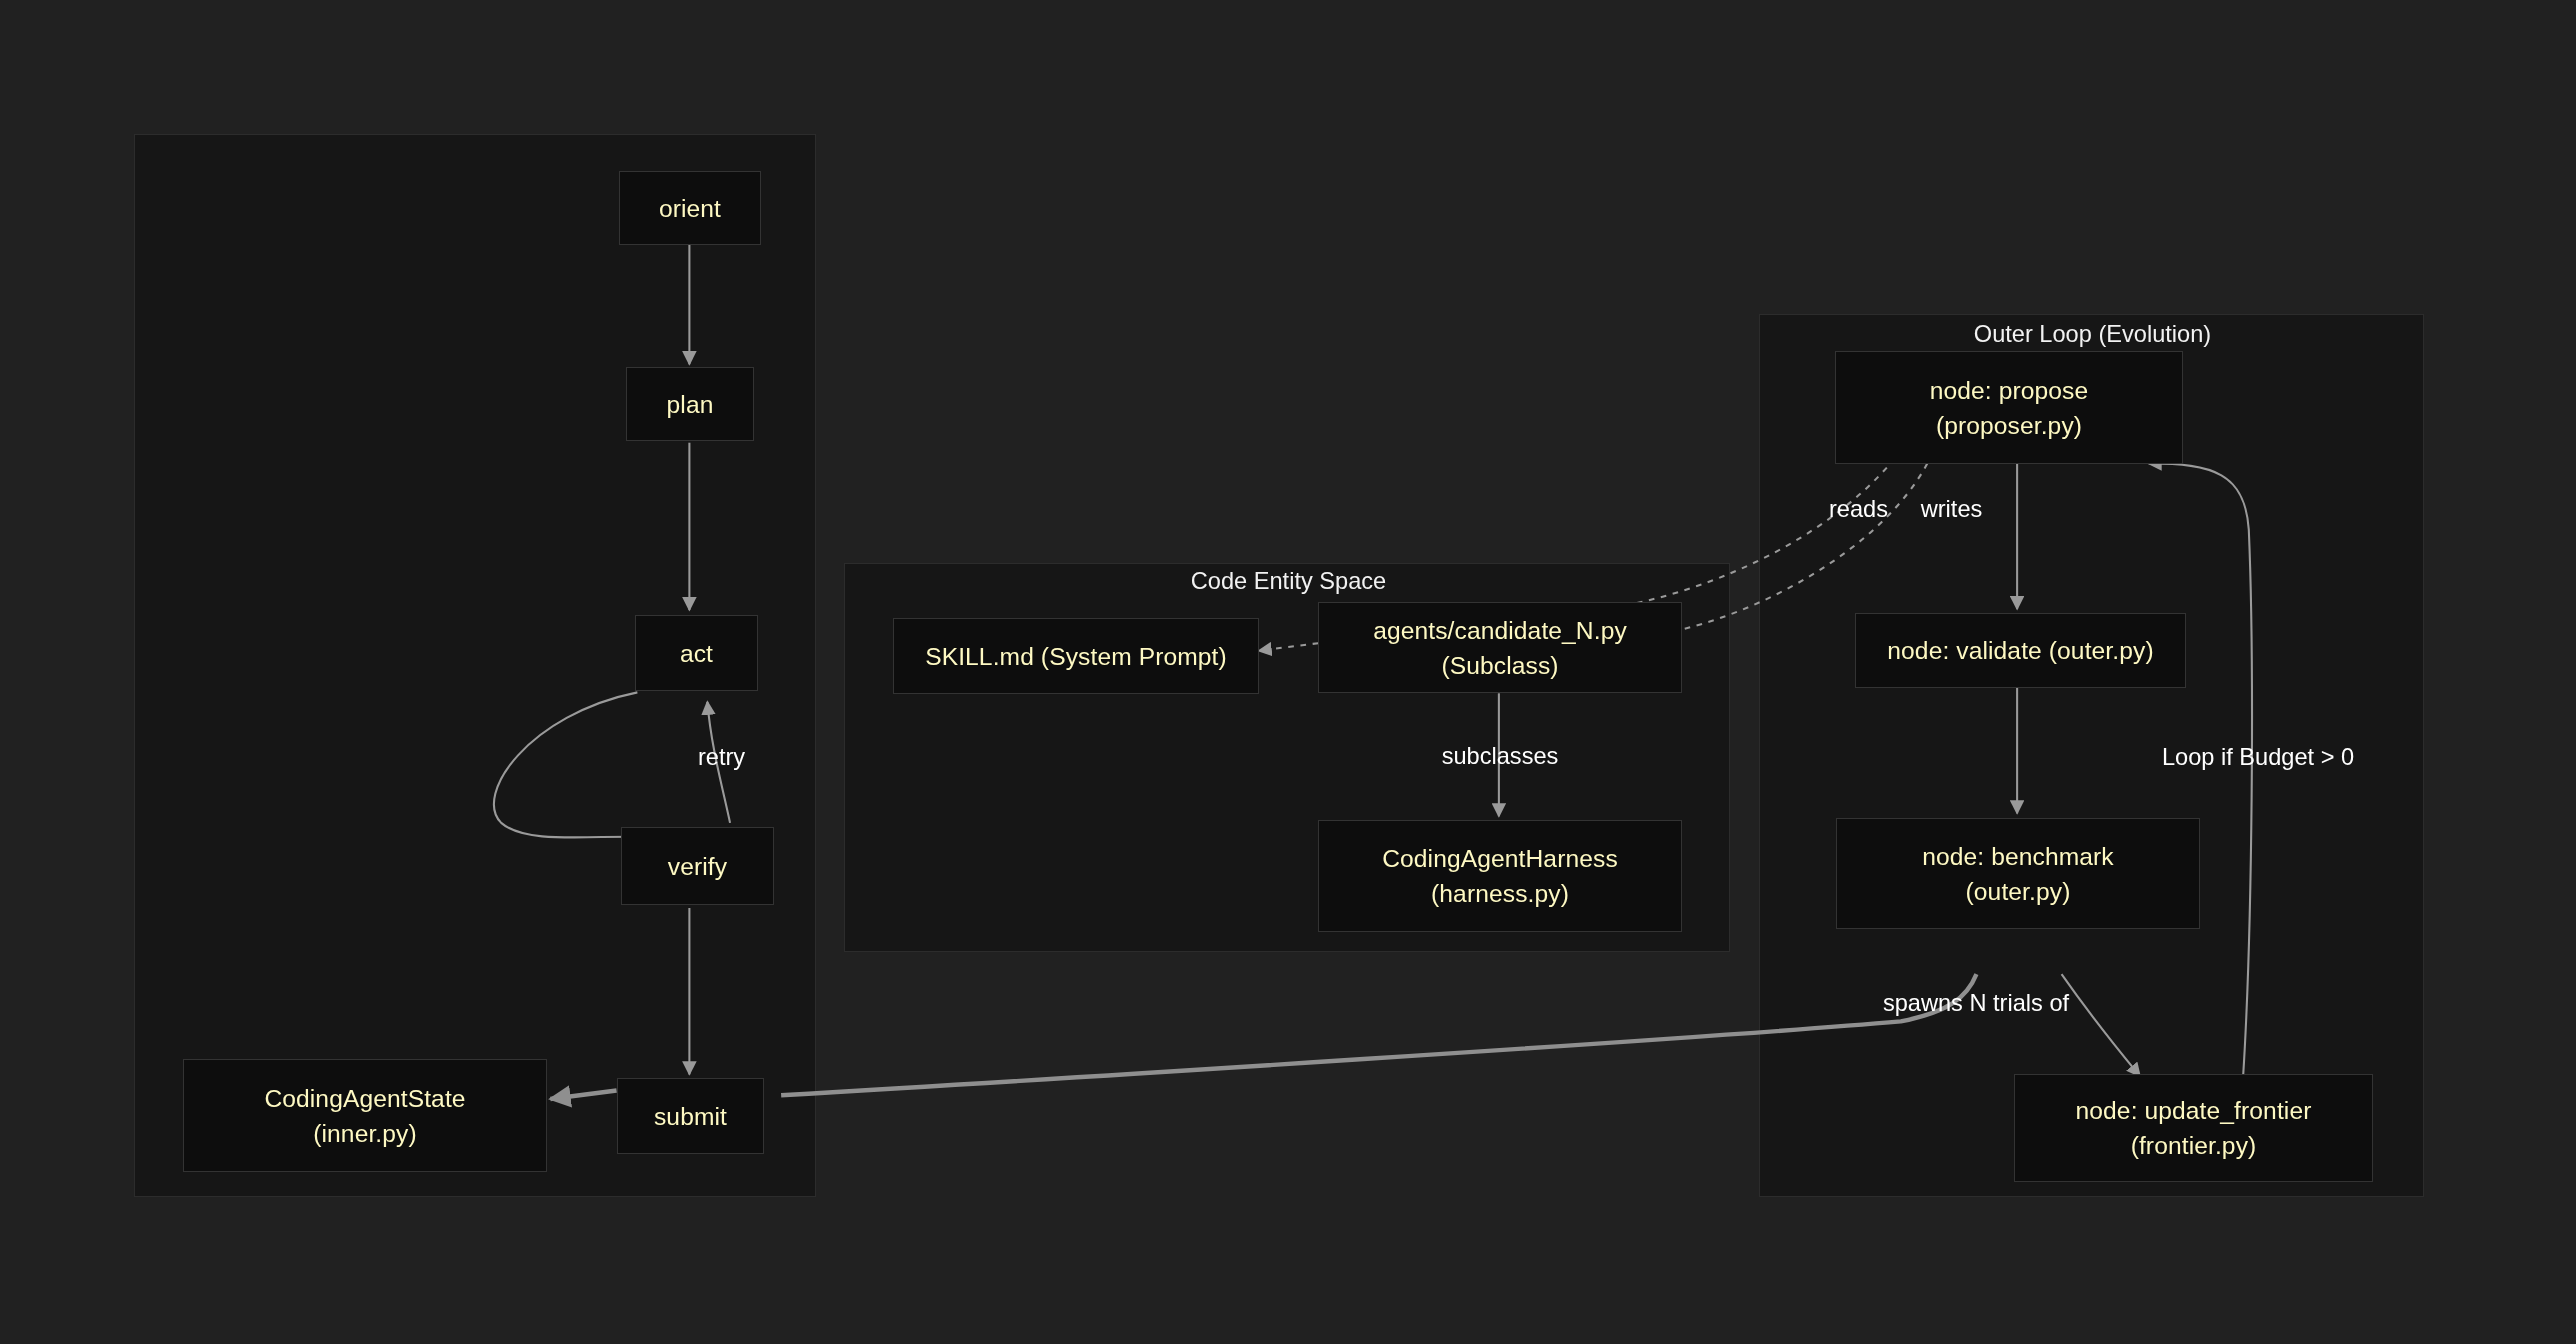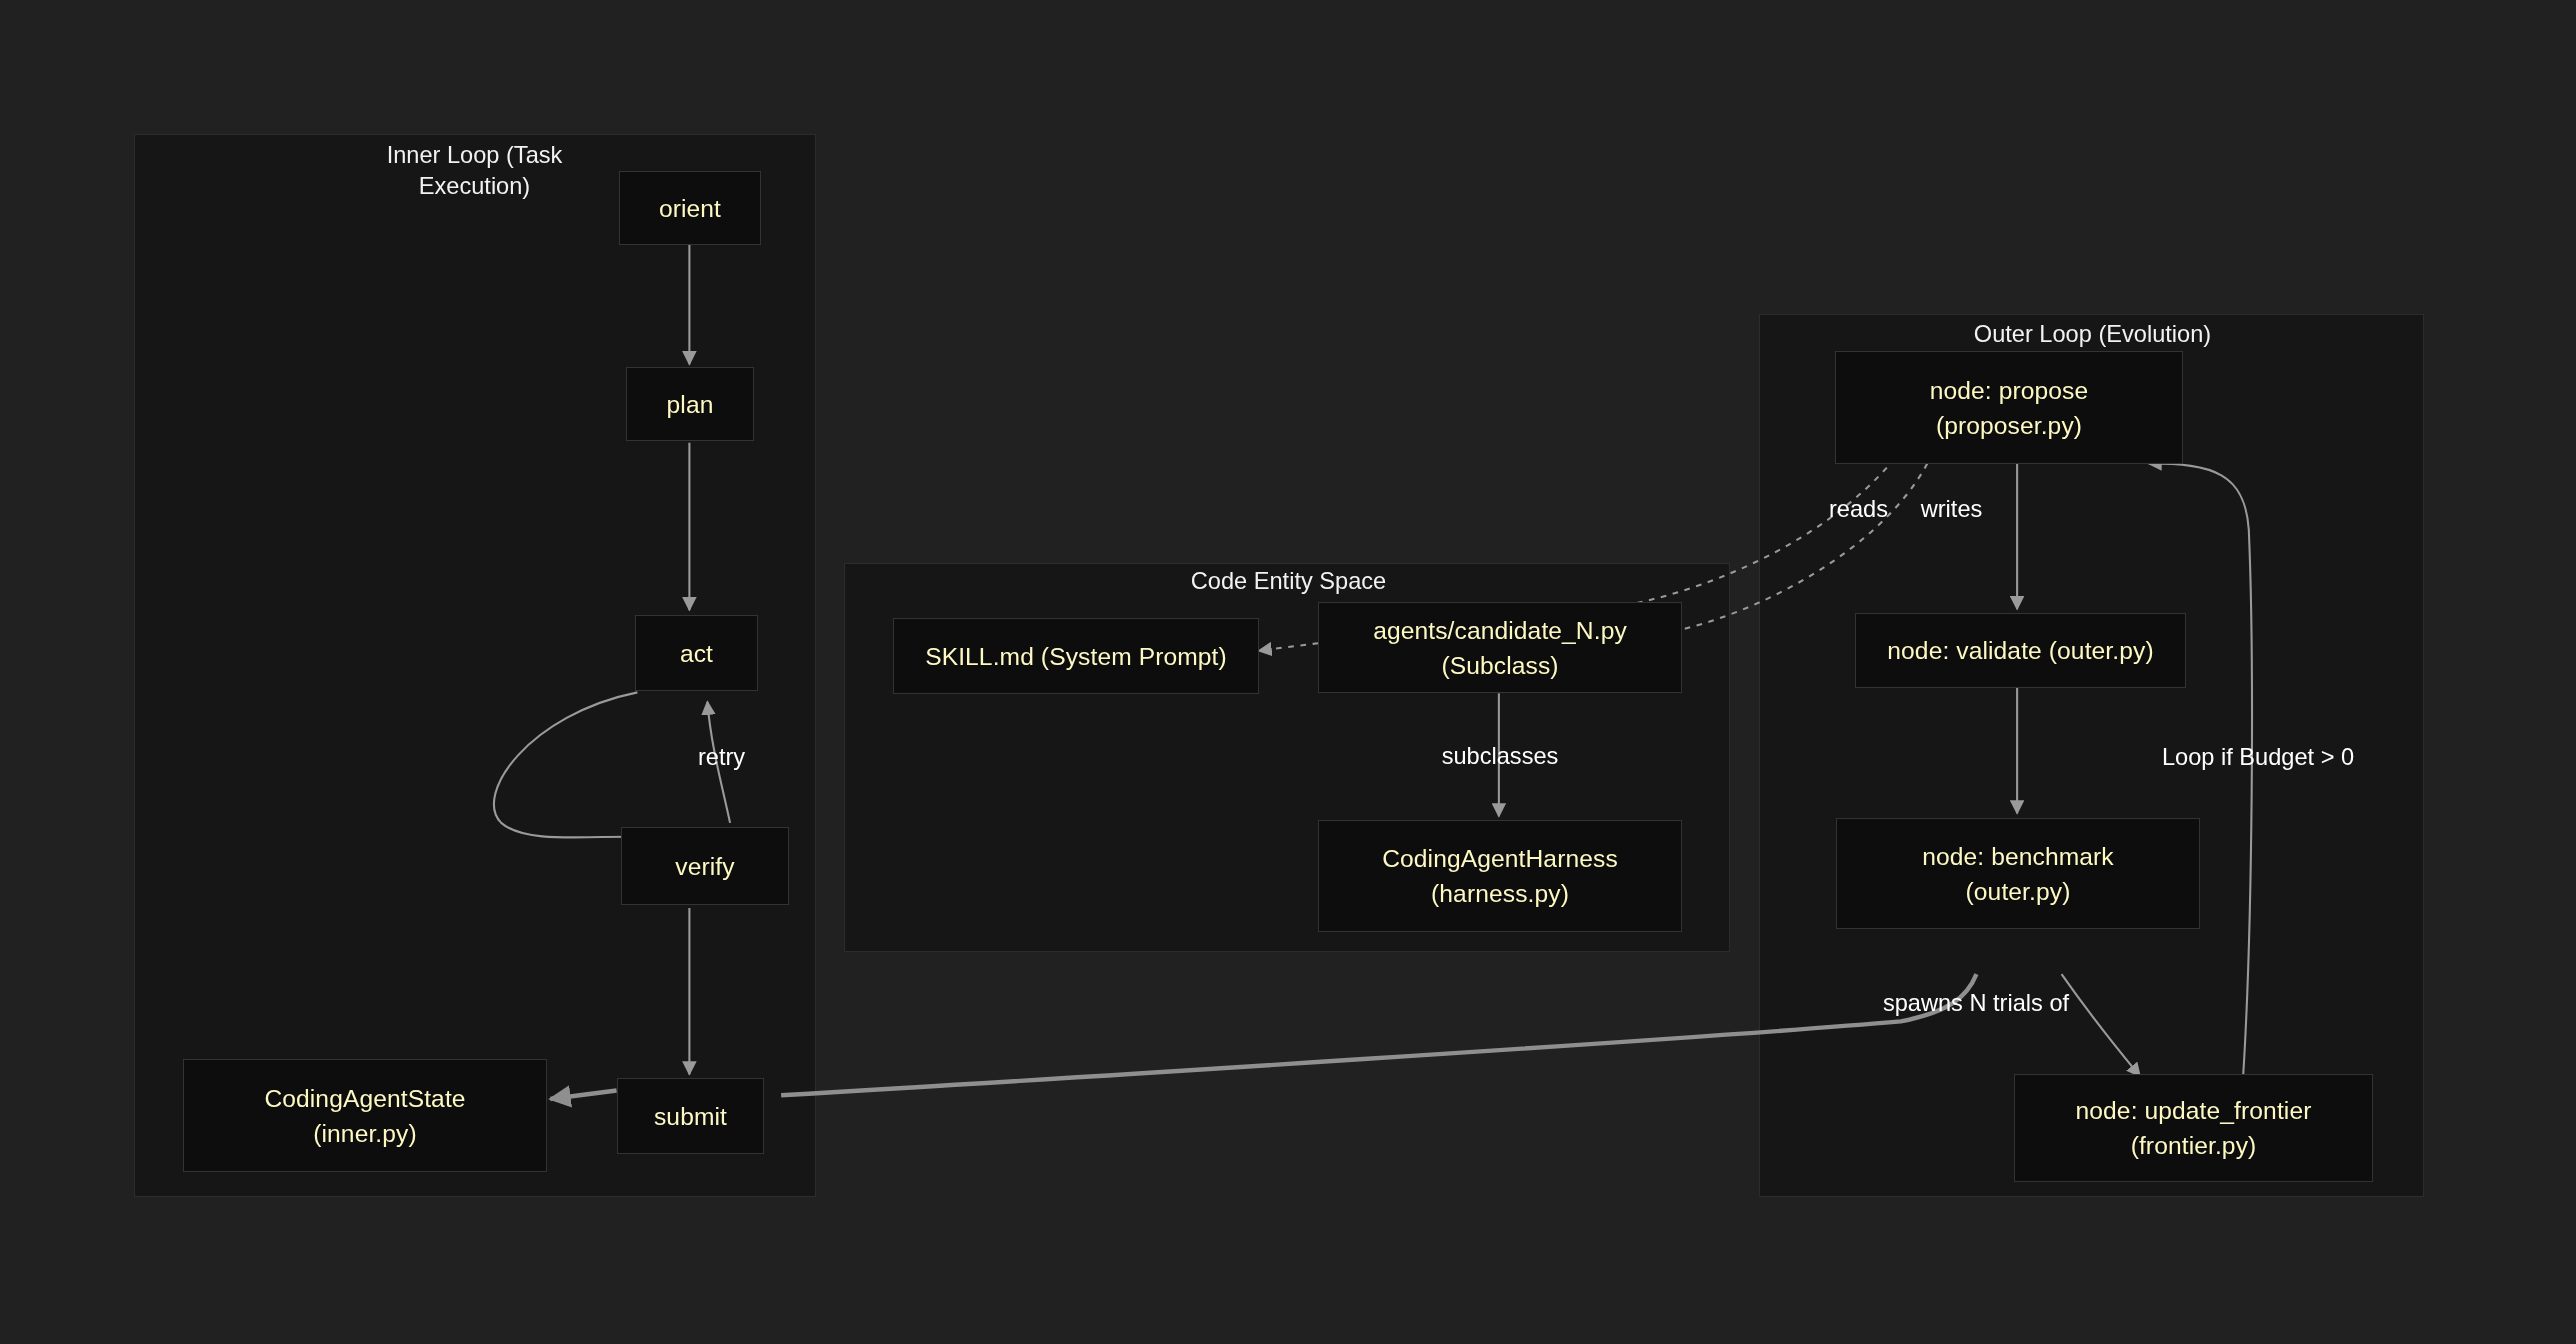--- a/index.html
+++ b/index.html
@@ -54,22 +54,20 @@
 </style>
 </head>
 <body>
 
 <div id="canvas">
 
   <div class="cluster" style="left:134px;top:134px;width:682px;height:1063px;"></div>
   <div class="cluster" style="left:844px;top:563px;width:886px;height:389px;"></div>
   <div class="cluster" style="left:1759px;top:314px;width:665px;height:883px;"></div>
 
-  <div class="cluster-label" style="left:323px;top:140px;width:303px;">Inner Loop (Task
-Execution)</div>
   <div class="cluster-label" style="left:1135px;top:566px;width:307px;">Code Entity Space</div>
   <div class="cluster-label" style="left:1939px;top:319px;width:307px;">Outer Loop (Evolution)</div>
 
   <svg class="layer" viewBox="0 0 2724 1422" xmlns="http://www.w3.org/2000/svg">
     <defs>
       <marker id="arrow" viewBox="0 0 10 10" refX="9" refY="5" markerWidth="7" markerHeight="7" orient="auto-start-reverse">
         <path d="M 0 0 L 10 5 L 0 10 z" fill="#9a9a9a"></path>
       </marker>
       <marker id="arrow-thick" viewBox="0 0 10 10" refX="9" refY="5" markerWidth="5.2" markerHeight="5.2" orient="auto-start-reverse">
         <path d="M 0 0 L 10 5 L 0 10 z" fill="#8f8f8f"></path>
@@ -112,21 +110,21 @@
   </div>
 
   <div class="node" style="left:626px;top:367px;width:128px;height:74px;">
     <span>plan</span>
   </div>
 
   <div class="node" style="left:635px;top:615px;width:123px;height:76px;">
     <span>act</span>
   </div>
 
-  <div class="node" style="left:621px;top:827px;width:168px;height:78px;">
+  <div class="node" style="left:621px;top:827px;width:153px;height:78px;">
     <span>verify</span>
   </div>
 
   <div class="node" style="left:617px;top:1078px;width:147px;height:76px;text-align:right;">
     <span>submit</span>
   </div>
 
   <div class="node" style="left:183px;top:1059px;width:364px;height:113px;">
     <span>CodingAgentState
 (inner.py)</span>

